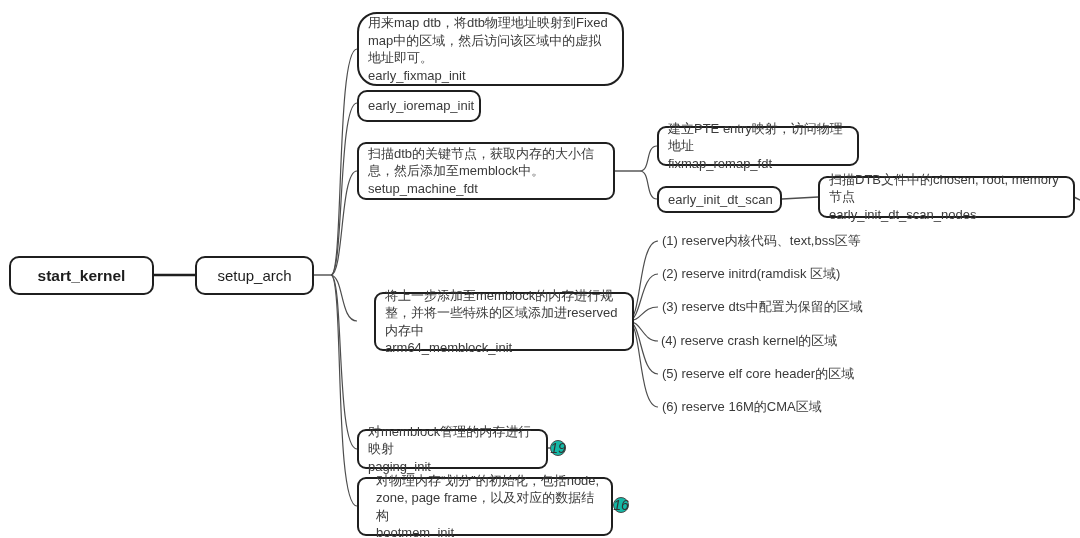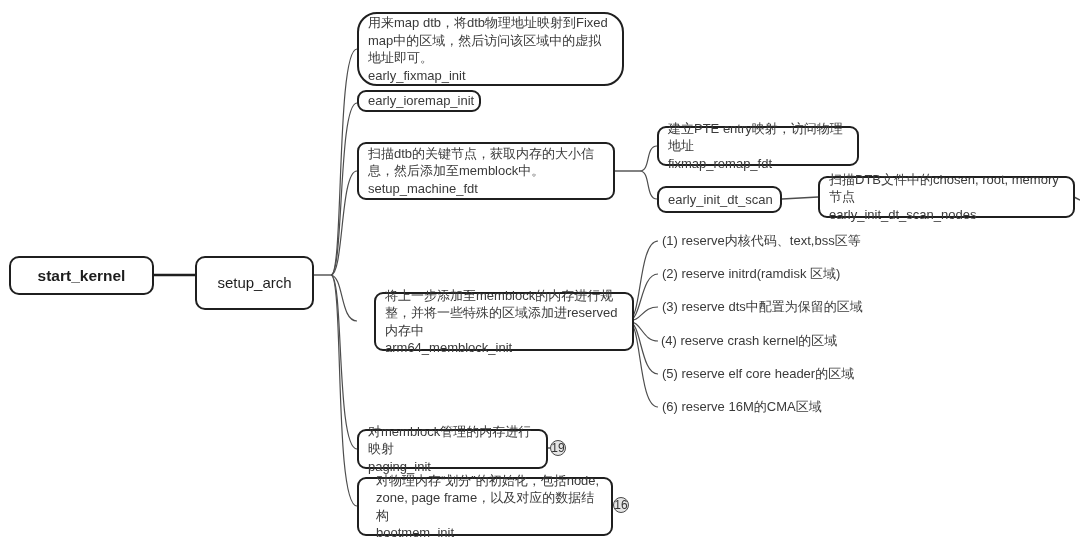--- a/index.html
+++ b/index.html
@@ -28,23 +28,23 @@
   .node.major{
     border-width:2.5px;border-radius:10px;align-items:center;justify-content:center;
     font-size:15px;color:#1d1d1d;padding:2px 6px;
   }
   .node.major.root{font-weight:bold;font-size:15.5px;}
   .leaf{
     position:absolute;font-size:13px;line-height:18px;color:var(--text);
     white-space:nowrap;
   }
   .badge{
-    position:absolute;width:16px;height:16px;background:#e5e5e5;
+    position:absolute;width:16px;height:16px;background:#14b8a6;
     border:1.2px solid #4a4a4a;border-radius:50%;box-sizing:border-box;
-    font-size:12px;color:#333;display:flex;align-items:center;justify-content:center;
+    font-size:14px;color:#333;display:flex;align-items:center;justify-content:center;font-style:italic;
   }
 </style>
 </head>
 <body>
 
 <div class="canvas">
 
   <svg class="wires" width="1080" height="538">
 
     <line class="spine" x1="153" y1="275" x2="196" y2="275"></line>
@@ -75,30 +75,30 @@
     <path d="M628,321 C642,321 638,407 658,407"></path>
 
     <line class="stub" x1="547" y1="448" x2="551" y2="448"></line>
     <line class="stub" x1="610" y1="505" x2="614" y2="505"></line>
   </svg>
 
   <div class="node major root" style="left:9px;top:256px;width:145px;height:39px;">
     <div>start_kernel</div>
   </div>
 
-  <div class="node major" style="left:195px;top:256px;width:119px;height:54px;">
+  <div class="node major" style="left:195px;top:256px;width:119px;height:39px;">
     <div>setup_arch</div>
   </div>
 
   <div class="node" style="left:357px;top:12px;width:267px;height:74px;border-radius:20px;">
     <div class="desc">用来map dtb，将dtb物理地址映射到Fixed map中的区域，然后访问该区域中的虚拟地址即可。</div>
     <div class="func">early_fixmap_init</div>
   </div>
 
-  <div class="node" style="left:357px;top:90px;width:124px;height:22px;">
+  <div class="node" style="left:357px;top:90px;width:124px;height:32px;border-radius:10px;">
     <div class="func">early_ioremap_init</div>
   </div>
 
   <div class="node" style="left:357px;top:142px;width:258px;height:58px;">
     <div class="desc">扫描dtb的关键节点，获取内存的大小信息，然后添加至memblock中。</div>
     <div class="func">setup_machine_fdt</div>
   </div>
 
   <div class="node" style="left:657px;top:126px;width:202px;height:40px;">
     <div class="desc">建立PTE entry映射，访问物理地址</div>

